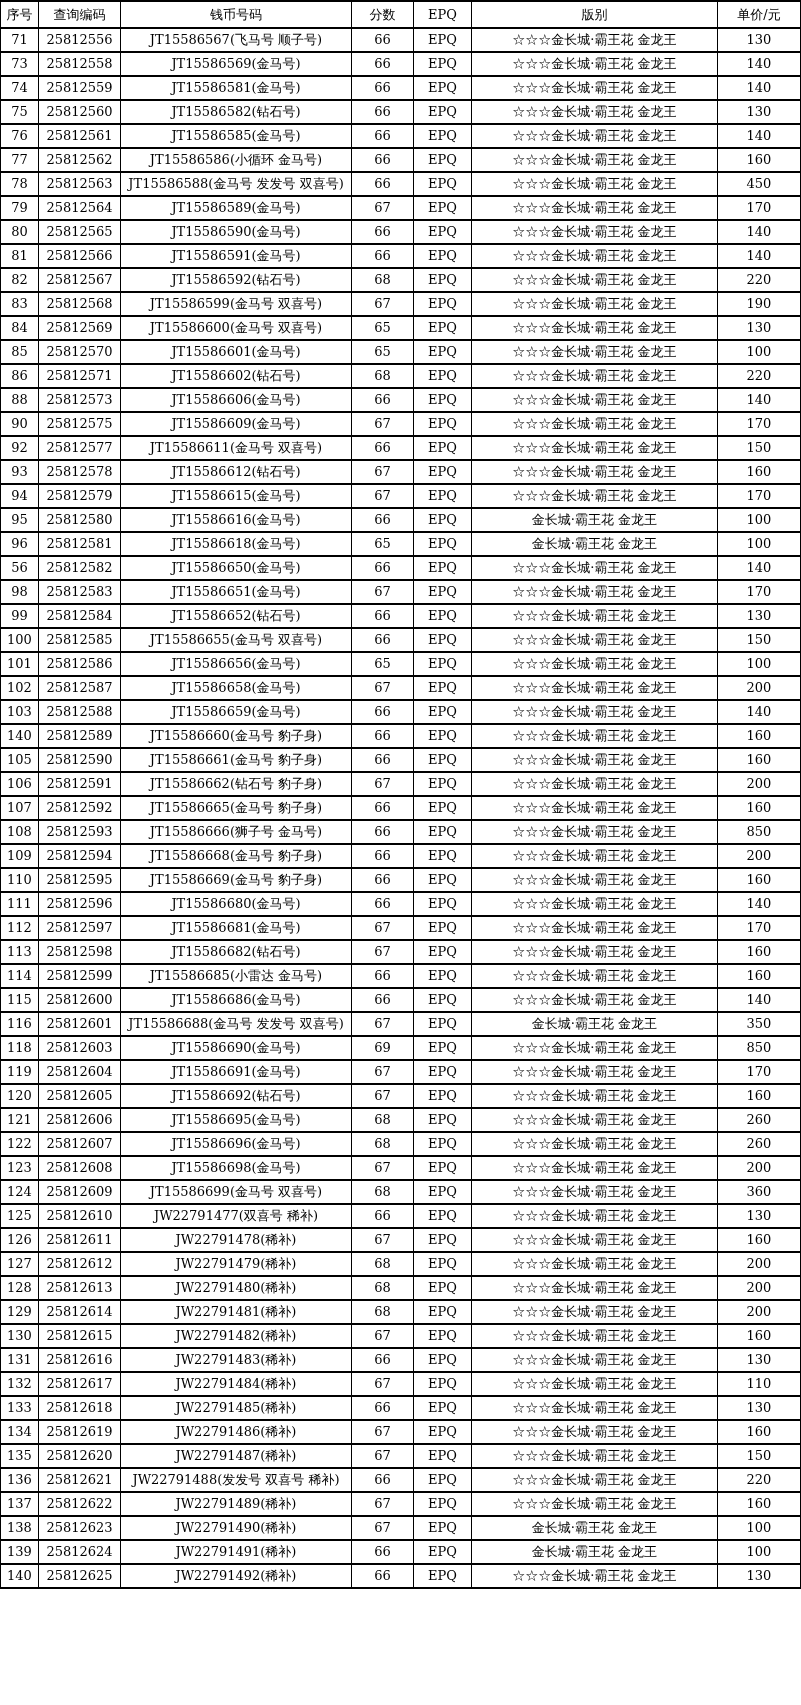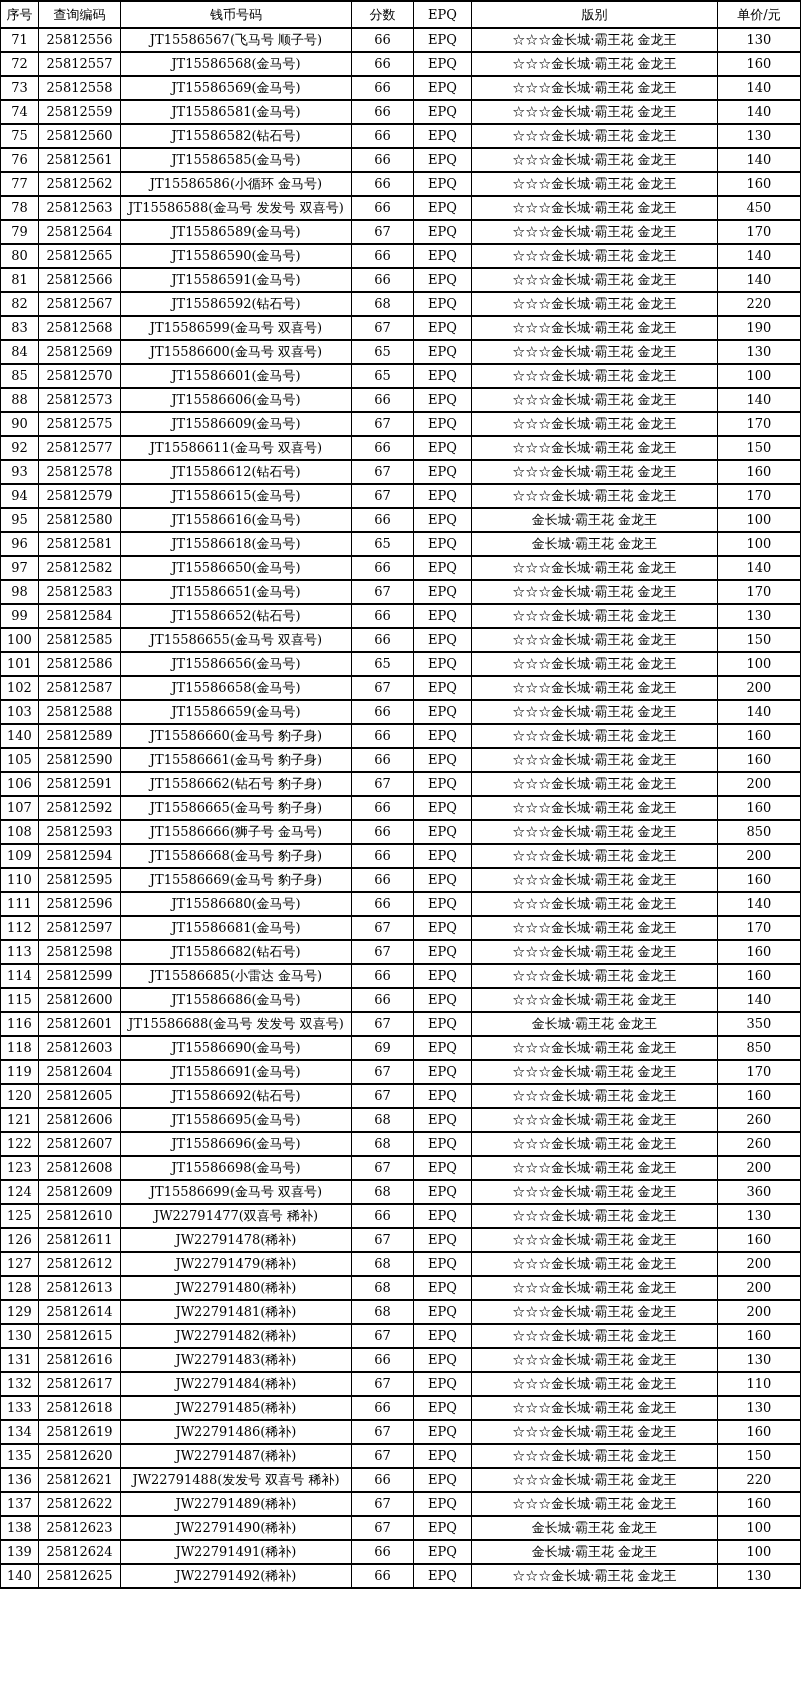--- a/index.html
+++ b/index.html
@@ -77,29 +77,20 @@
         <tr>
           <td>71</td>
           <td>25812556</td>
           <td>JT15586567(飞马号 顺子号)</td>
           <td>66</td>
           <td>EPQ</td>
           <td>☆☆☆金长城·霸王花 金龙王</td>
           <td>130</td>
         </tr>
         <tr>
-          <td>72</td>
-          <td>25812557</td>
-          <td>JT15586568(金马号)</td>
-          <td>66</td>
-          <td>EPQ</td>
-          <td>☆☆☆金长城·霸王花 金龙王</td>
-          <td>160</td>
-        </tr>
-        <tr>
           <td>73</td>
           <td>25812558</td>
           <td>JT15586569(金马号)</td>
           <td>66</td>
           <td>EPQ</td>
           <td>☆☆☆金长城·霸王花 金龙王</td>
           <td>140</td>
         </tr>
         <tr>
           <td>74</td>
@@ -203,20 +194,29 @@
         <tr>
           <td>85</td>
           <td>25812570</td>
           <td>JT15586601(金马号)</td>
           <td>65</td>
           <td>EPQ</td>
           <td>☆☆☆金长城·霸王花 金龙王</td>
           <td>100</td>
         </tr>
         <tr>
+          <td>86</td>
+          <td>25812571</td>
+          <td>JT15586602(钻石号)</td>
+          <td>68</td>
+          <td>EPQ</td>
+          <td>☆☆☆金长城·霸王花 金龙王</td>
+          <td>220</td>
+        </tr>
+        <tr>
           <td>88</td>
           <td>25812573</td>
           <td>JT15586606(金马号)</td>
           <td>66</td>
           <td>EPQ</td>
           <td>☆☆☆金长城·霸王花 金龙王</td>
           <td>140</td>
         </tr>
         <tr>
           <td>90</td>
@@ -266,21 +266,21 @@
         <tr>
           <td>96</td>
           <td>25812581</td>
           <td>JT15586618(金马号)</td>
           <td>65</td>
           <td>EPQ</td>
           <td>金长城·霸王花 金龙王</td>
           <td>100</td>
         </tr>
         <tr>
-          <td>97</td>
+          <td>56</td>
           <td>25812582</td>
           <td>JT15586650(金马号)</td>
           <td>66</td>
           <td>EPQ</td>
           <td>☆☆☆金长城·霸王花 金龙王</td>
           <td>140</td>
         </tr>
         <tr>
           <td>98</td>
           <td>25812583</td>

